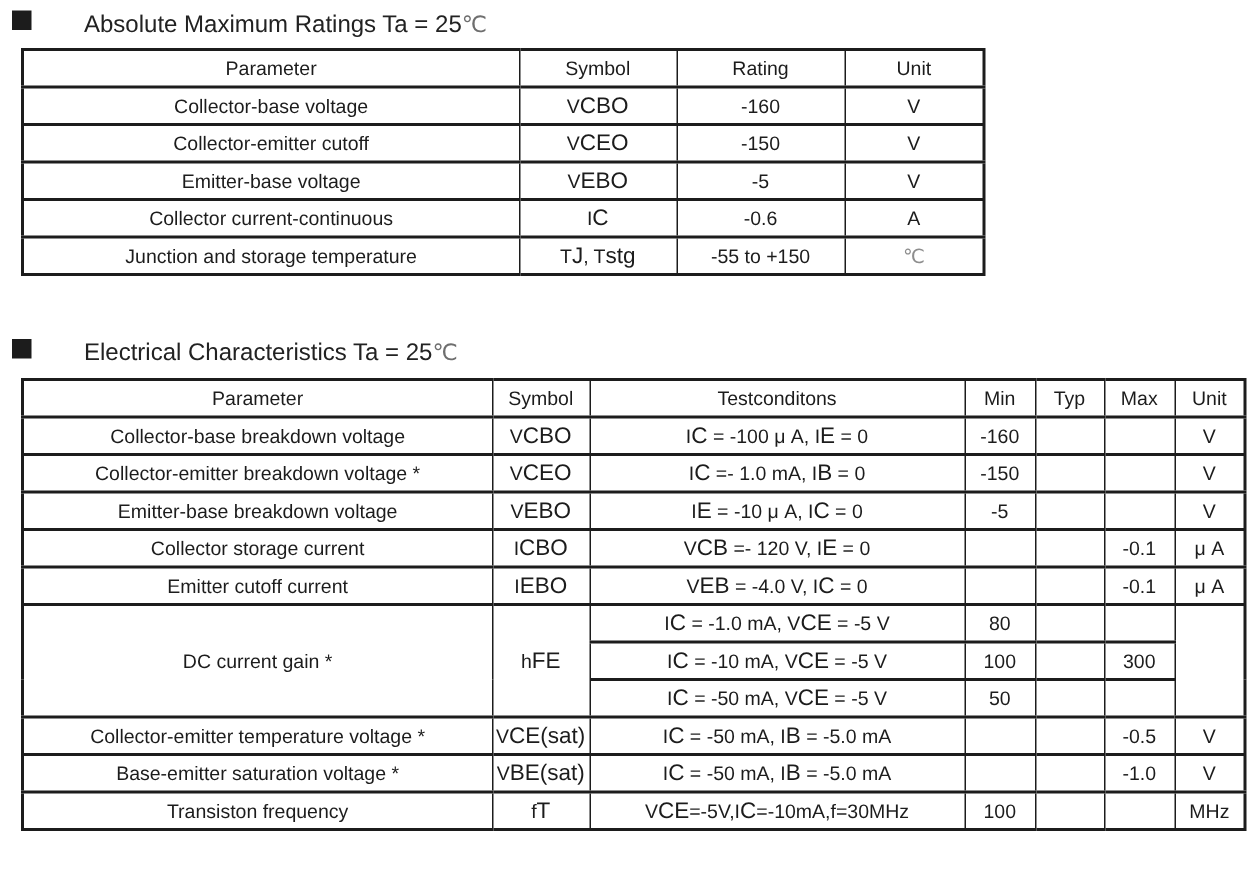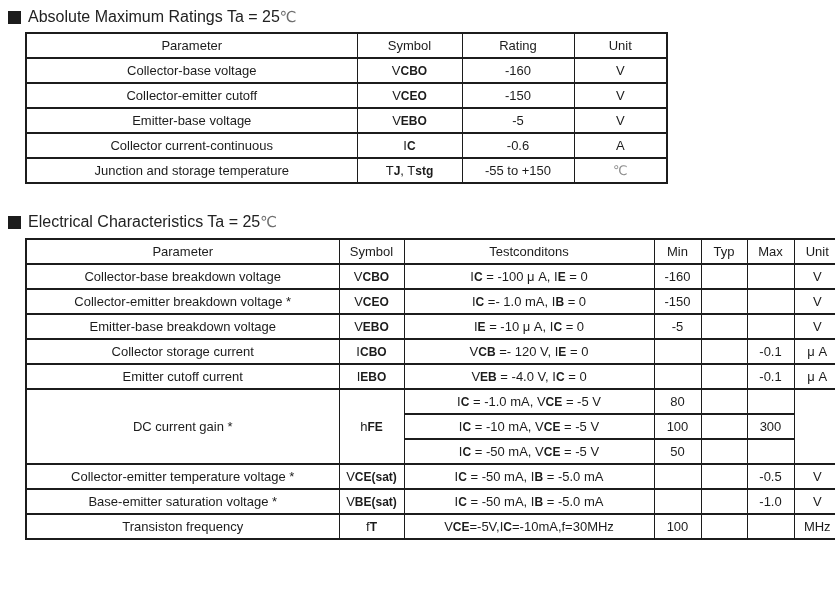--- a/index.html
+++ b/index.html
@@ -7,61 +7,62 @@
     background: #ffffff;
     width: 835px; height: 594px;
     overflow: hidden;
     font-family: "Liberation Sans", "DejaVu Sans", sans-serif;
     color: #1c1c1c;
     -webkit-font-smoothing: antialiased;
   }
   .page { padding: 7px 0 0 8px; }
 
   .section-title {
-    display: flex; align-items: center;
+    display: flex; align-items: flex-start;
     font-size: 16px; line-height: 20px;
     color: #222;
+    gap: 28px;
   }
   .bullet {
     display: inline-block;
     width: 13px; height: 13px;
     background: #1c1c1c;
     margin-right: 7px;
     flex: 0 0 auto;
   }
   .deg { color: #6e6e6e; font-weight: 400; font-size: 15px; }
 
   table.ds {
     border-collapse: collapse;
     table-layout: fixed;
-    margin-left: 17px;
+    margin-left: 6px;
     border: 2px solid #1c1c1c;
     font-size: 13px;
   }
   table.ds td, table.ds th {
     border-left: 1px solid #1c1c1c;
     border-right: 1px solid #1c1c1c;
     border-top: 2px solid #1c1c1c;
     border-bottom: 2px solid #1c1c1c;
     height: 23px;
     padding: 0 2px;
     text-align: center;
     vertical-align: middle;
     font-weight: 400;
     overflow: hidden;
     white-space: nowrap;
   }
   table.ds th { font-weight: 400; }
   td.left { text-align: left; padding-left: 6px; }
-  .sb { font-size: 12px; font-weight: bold; }
+  .sb { font-size: 15px; }
   .muted { color: #8d8d8d; }
   td.low { vertical-align: bottom; padding-bottom: 3px; }
 
   #abs-table { margin-top: 5px; width: 641px; }
-  #elec-title { margin-top: 28px; }
+  #elec-title { margin-top: 42px; }
   #elec-table { margin-top: 6px; width: 815px; }
 </style>
 </head>
 <body>
 
 <div class="page">
 
   <div class="section-title">
     <span class="bullet"></span>
     <span><span>Absolute Maximum Ratings Ta = 25</span><span class="deg">℃</span></span>

